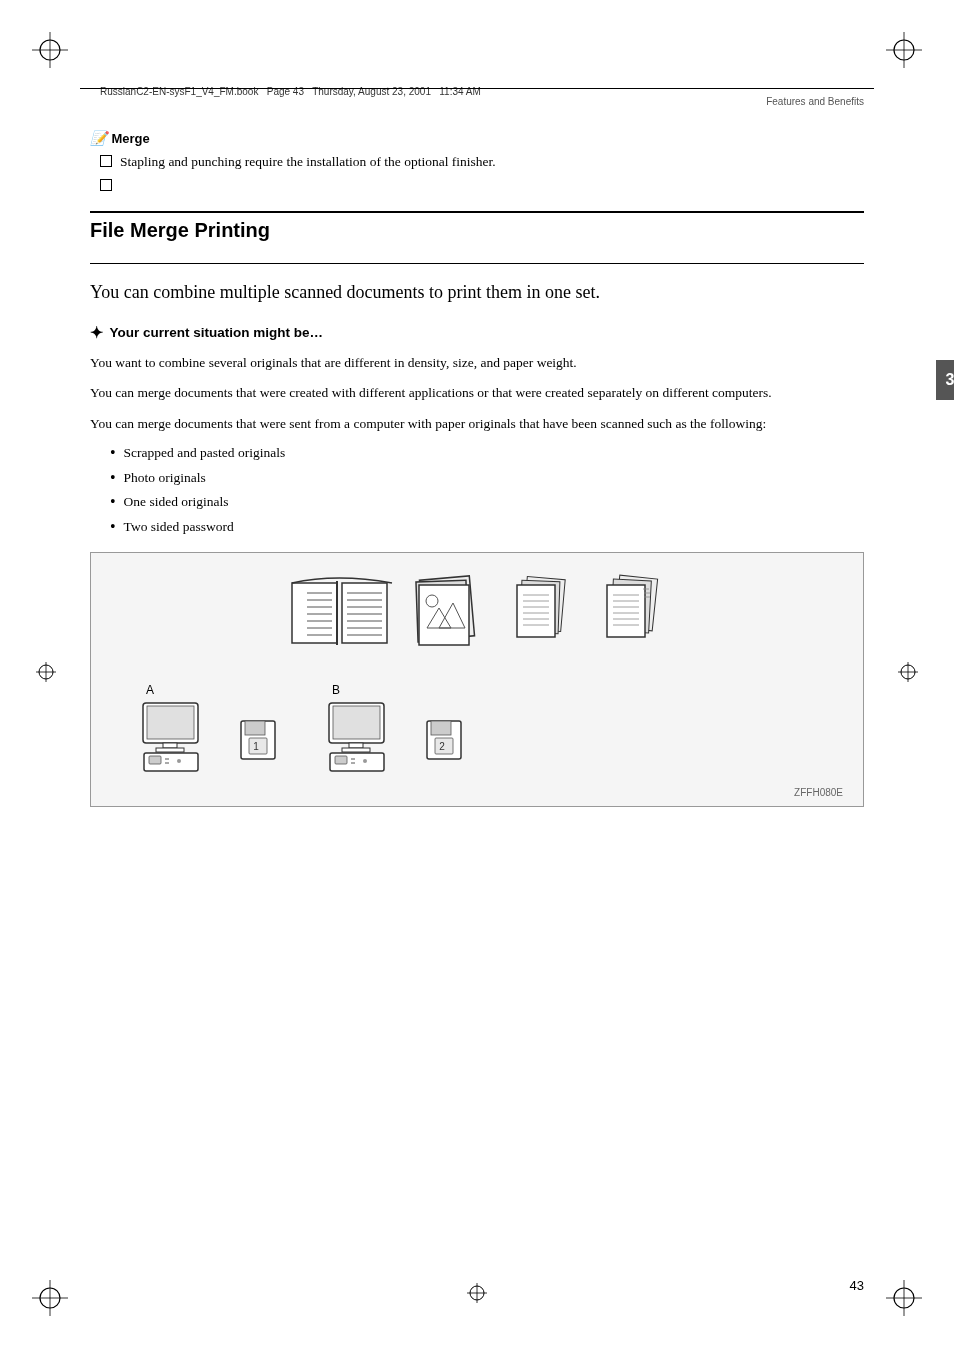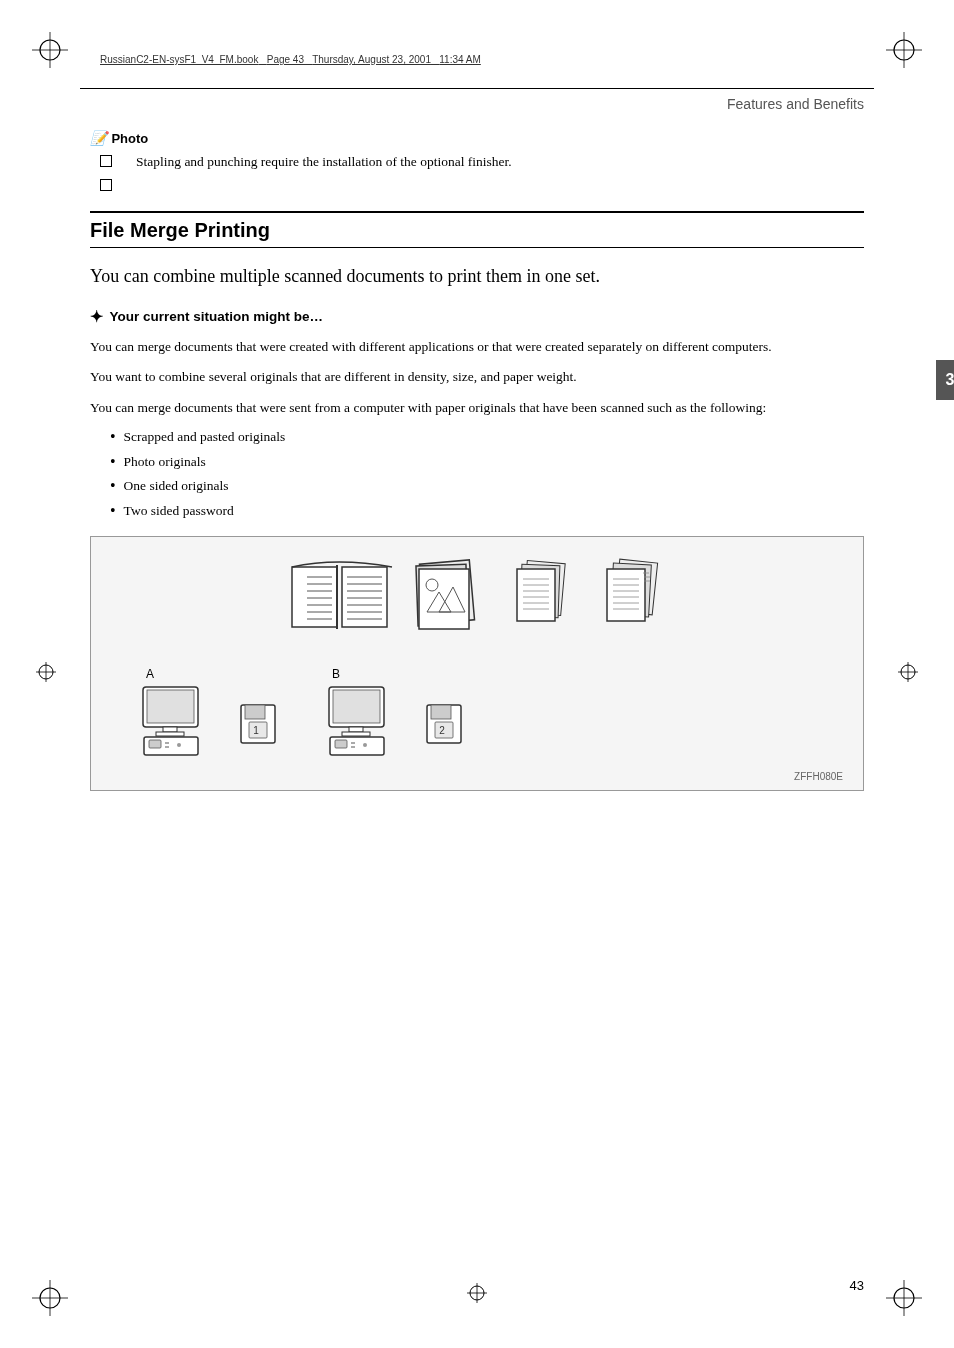--- a/index.html
+++ b/index.html
@@ -41,33 +41,32 @@
       position: absolute;
       top: 88px;
       left: 80px;
       right: 80px;
       height: 1px;
       background: #000;
     }
 
     .header-meta {
       position: absolute;
-      top: 54px;
+      top: 86px;
       left: 100px;
       font-size: 10px;
       color: #333;
       font-family: Arial, sans-serif;
-      text-decoration: underline;
     }
 
     .header-section {
       position: absolute;
       top: 96px;
       right: 90px;
-      font-size: 14px;
+      font-size: 10px;
       font-family: Arial, sans-serif;
       color: #555;
     }
 
     
     .content {
       position: absolute;
       top: 110px;
       left: 90px;
       right: 90px;
@@ -108,41 +107,41 @@
     }
 
     .note-icon {
       font-style: italic;
       font-size: 14px;
     }
 
     .note-item {
       display: flex;
       align-items: flex-start;
-      gap: 24px;
+      gap: 8px;
       margin-left: 10px;
       margin-bottom: 4px;
       font-size: 13.5px;
       line-height: 1.5;
     }
 
     .note-checkbox {
       width: 12px;
       height: 12px;
       border: 1.5px solid #000;
       display: inline-block;
       flex-shrink: 0;
       margin-top: 3px;
     }
 
     
     .section-title-bar {
       border-top: 2.5px solid #000;
       border-bottom: 1px solid #000;
-      padding: 6px 0 5px 0;
+      padding: 6px 0 21px 0;
       margin-bottom: 14px;
     }
 
     .section-title {
       font-family: Arial, sans-serif;
       font-size: 20px;
       font-weight: bold;
       color: #000;
     }
 
@@ -327,21 +326,21 @@
 
   <div class="side-tab">
     <span>3</span>
   </div>
 
   <div class="content">
 
     <div class="note-section">
       <div class="note-title">
         <span class="note-icon">📝</span>
-        <strong>Photo</strong>
+        <strong>Merge</strong>
       </div>
       <div class="note-item">
         <span class="note-checkbox"></span>
         <span>Stapling and punching require the installation of the optional finisher.</span>
       </div>
       <div class="note-item">
         <span class="note-checkbox"></span>
       </div>
     </div>
 
@@ -349,22 +348,22 @@
       <span class="section-title">File Merge Printing</span>
     </div>
 
     <div class="section-intro">You can combine multiple scanned documents to print them in one set.</div>
 
     <div class="subsection-title">
       <span class="diamond-icon">✦</span>
       <strong>Your current situation might be…</strong>
     </div>
 
+    <div class="body-text">You want to combine several originals that are different in density, size, and paper weight.</div>
     <div class="body-text">You can merge documents that were created with different applications or that were created separately on different computers.</div>
-    <div class="body-text">You want to combine several originals that are different in density, size, and paper weight.</div>
     <div class="body-text">You can merge documents that were sent from a computer with paper originals that have been scanned such as the following:</div>
 
     <div class="bullet-list">
       <div class="bullet-item">
         <span class="bullet-dot">•</span>
         <span>Scrapped and pasted originals</span>
       </div>
       <div class="bullet-item">
         <span class="bullet-dot">•</span>
         <span>Photo originals</span>

